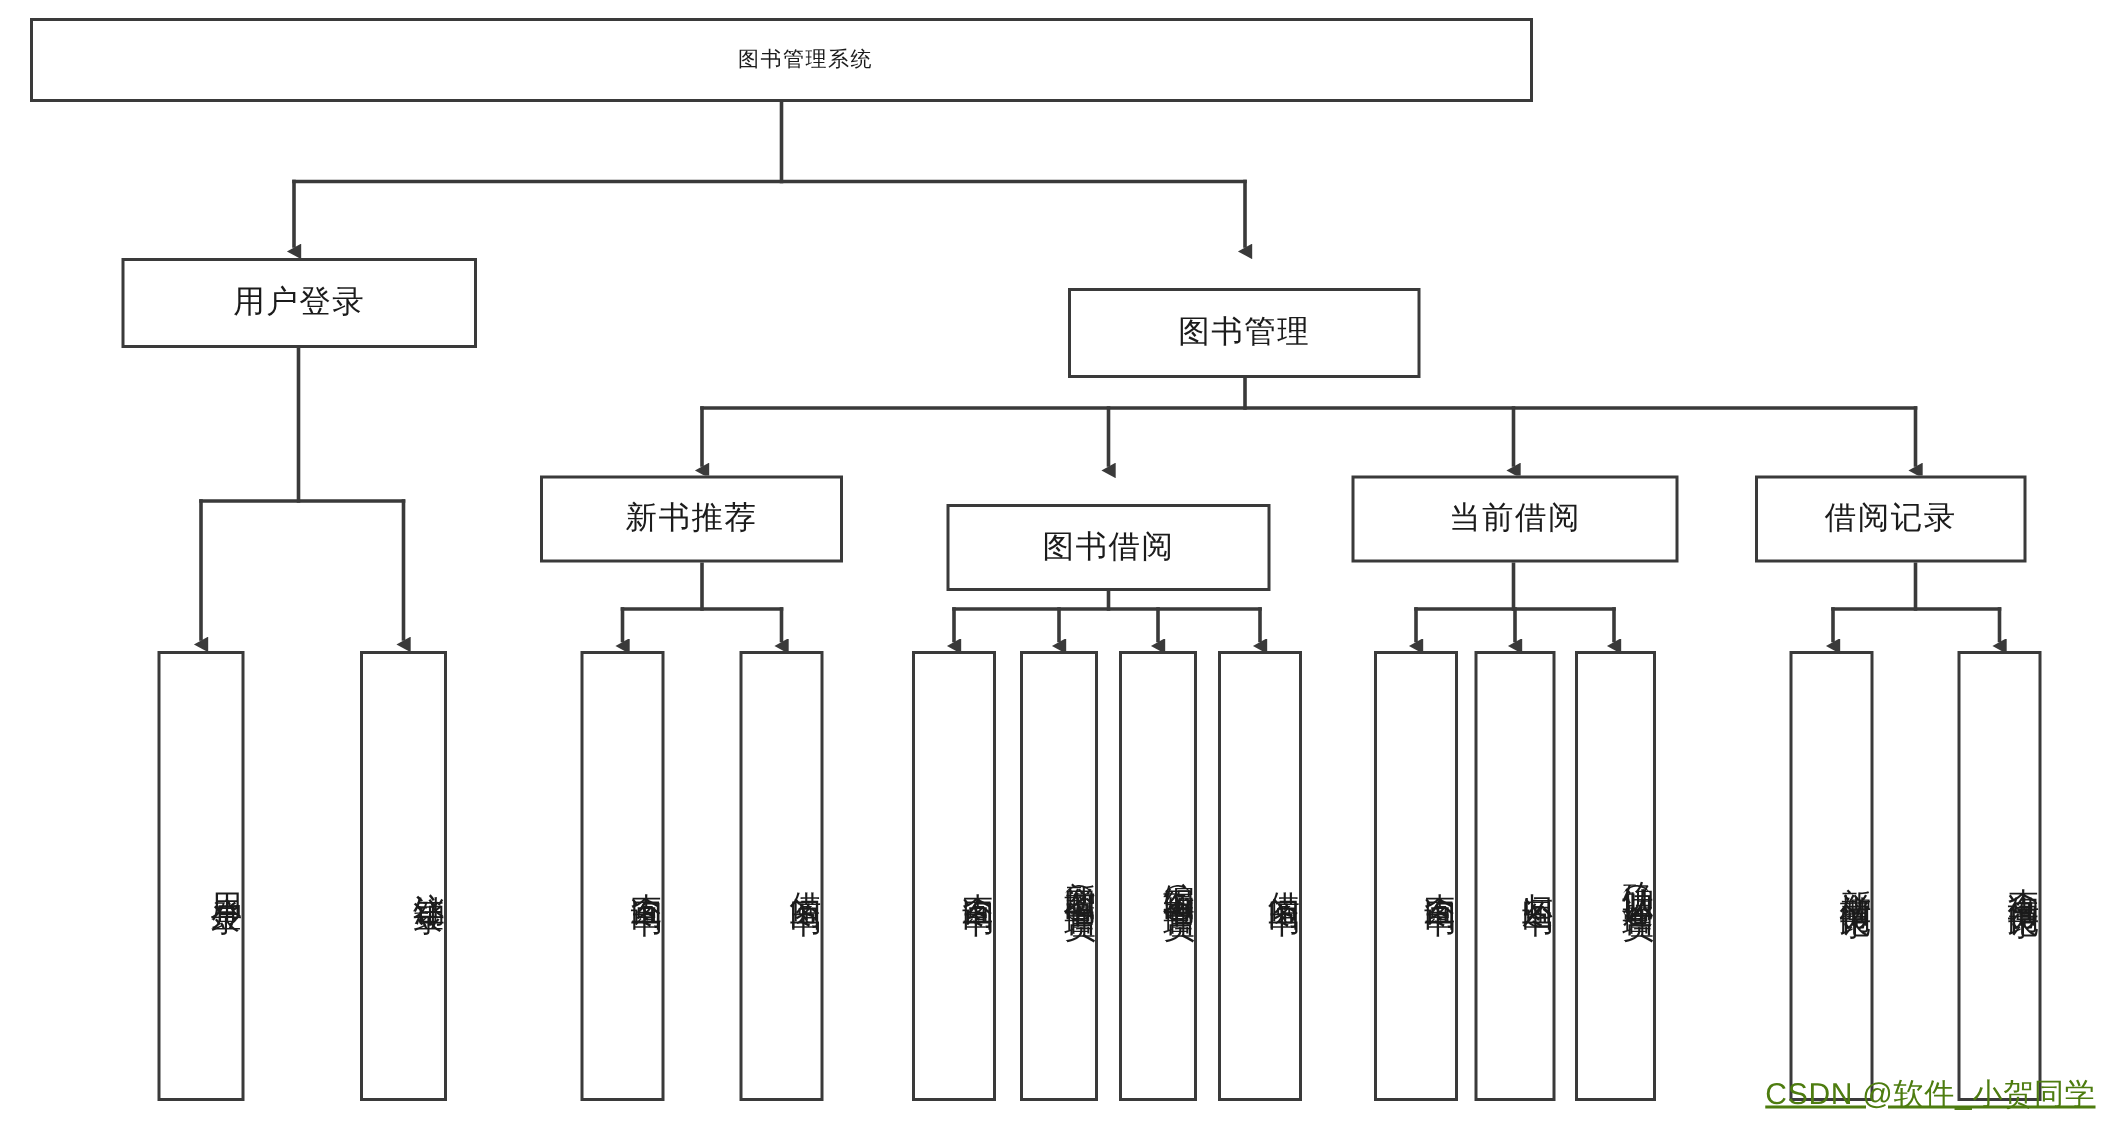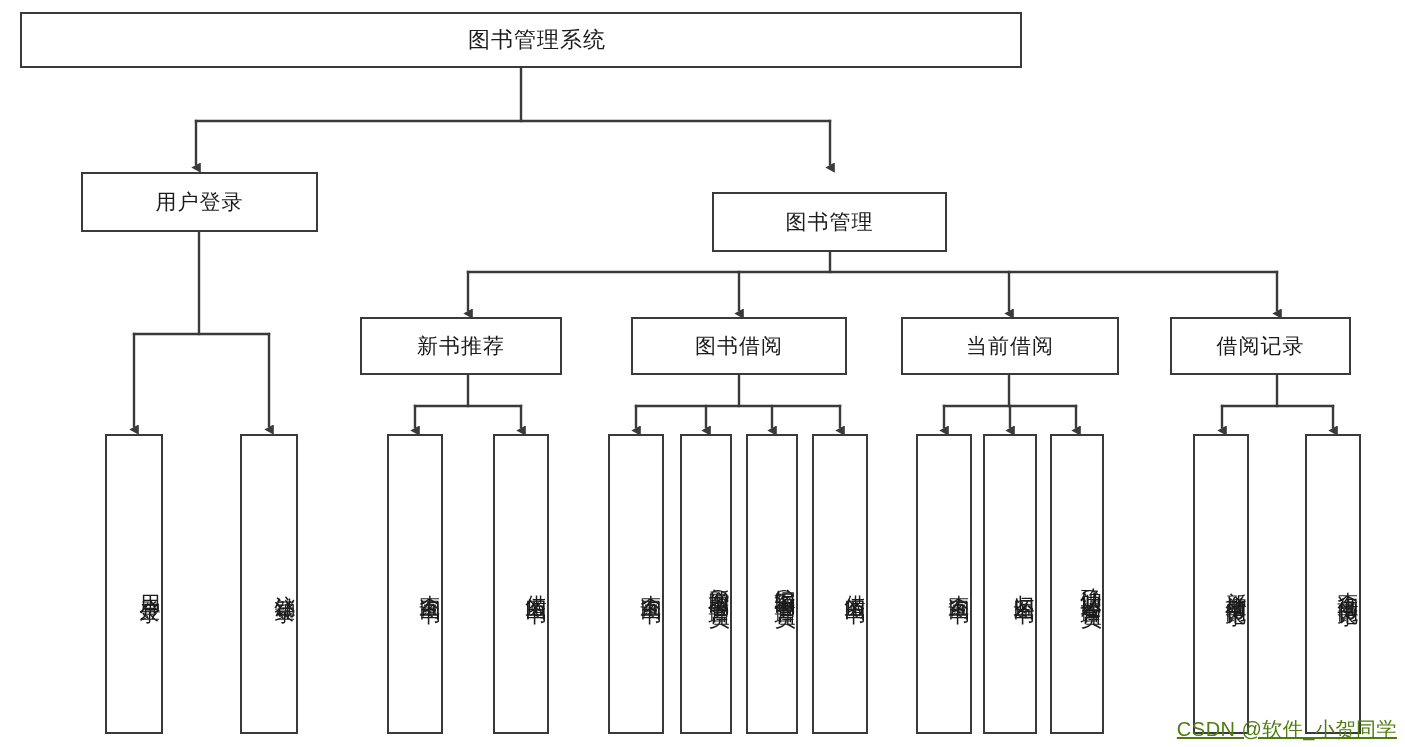--- a/index.html
+++ b/index.html
@@ -36,21 +36,21 @@
     justify-content: center;
     text-align: center;
     z-index: 2;
   }
   .node.horiz {
     font-size: 21px;
     letter-spacing: 1px;
     line-height: 1.1;
   }
   .node.root {
-    font-size: 22px;
+    font-size: 14px;
     padding-left: 32px;
   }
   .node.vert {
     writing-mode: vertical-rl;
     text-orientation: upright;
     font-size: 21px;
     letter-spacing: 3px;
     line-height: 1.05;
     padding: 6px 0;
     align-items: flex-start;
@@ -142,21 +142,21 @@
   </div>
 
   <div class="node horiz" style="left:712px; top:172px; width:235px; height:60px;margin-top:20px;">
     <span>图书管理</span>
   </div>
 
   <div class="node horiz" style="left:360px; top:317px; width:202px; height:58px;">
     <span>新书推荐</span>
   </div>
 
-  <div class="node horiz" style="left:631px; top:317px; width:216px; height:58px;">
+  <div class="node horiz" style="left:631px; top:336px; width:216px; height:58px;">
     <span>图书借阅</span>
   </div>
 
   <div class="node horiz" style="left:901px; top:317px; width:218px; height:58px;">
     <span>当前借阅</span>
   </div>
 
   <div class="node horiz" style="left:1170px; top:317px; width:181px; height:58px;">
     <span>借阅记录</span>
   </div>

